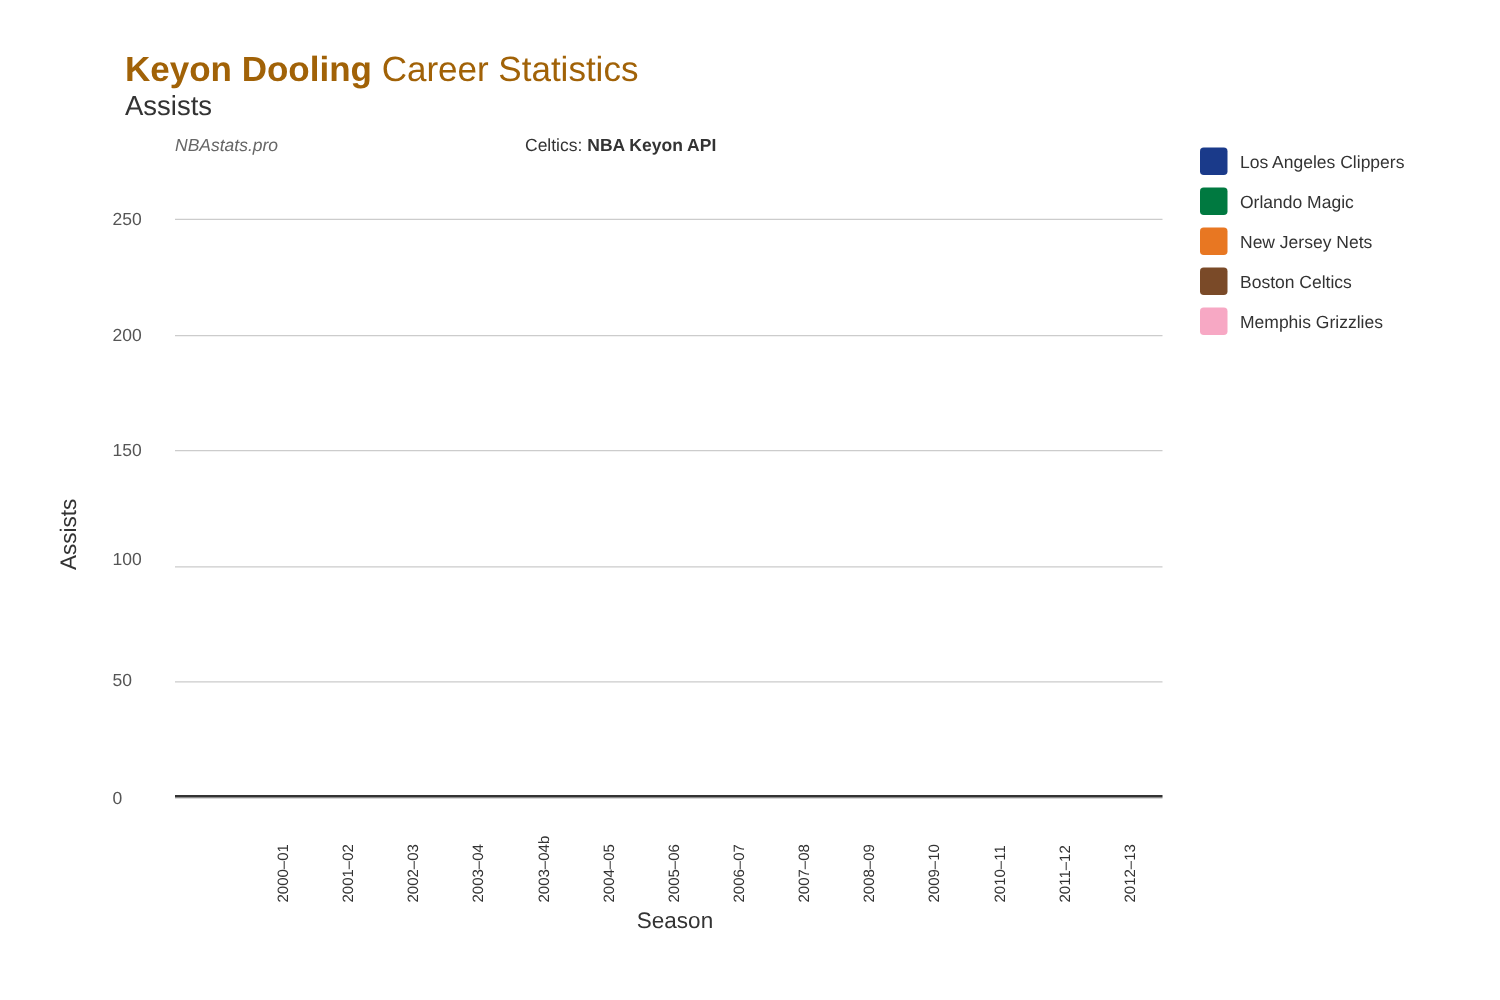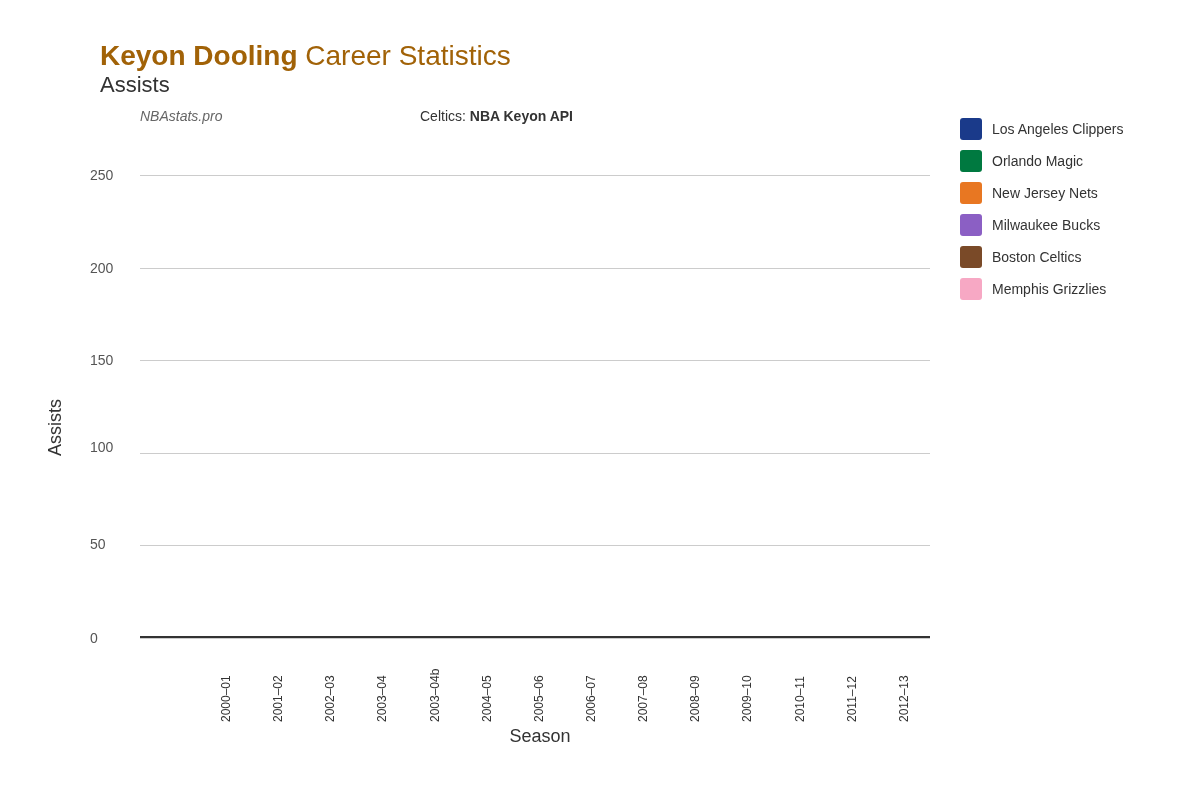--- a/index.html
+++ b/index.html
@@ -285,24 +285,20 @@
             </div>
             <div class="legend-item">
               <div class="legend-color" style="background-color: rgb(0, 121, 64);"></div>
               <span class="legend-label">Orlando Magic</span>
             </div>
             <div class="legend-item">
               <div class="legend-color" style="background-color: rgb(232, 119, 34);"></div>
               <span class="legend-label">New Jersey Nets</span>
             </div>
             <div class="legend-item">
-              <div class="legend-color" style="background-color: rgb(139, 95, 196);"></div>
-              <span class="legend-label">Milwaukee Bucks</span>
-            </div>
-            <div class="legend-item">
               <div class="legend-color" style="background-color: rgb(122, 74, 40);"></div>
               <span class="legend-label">Boston Celtics</span>
             </div>
             <div class="legend-item">
               <div class="legend-color" style="background-color: rgb(247, 168, 196);"></div>
               <span class="legend-label">Memphis Grizzlies</span>
             </div>
           </div>
       </div>
     </div>

